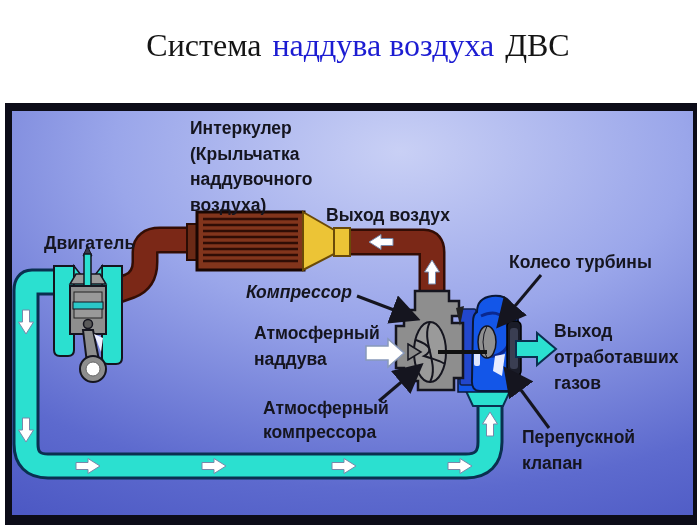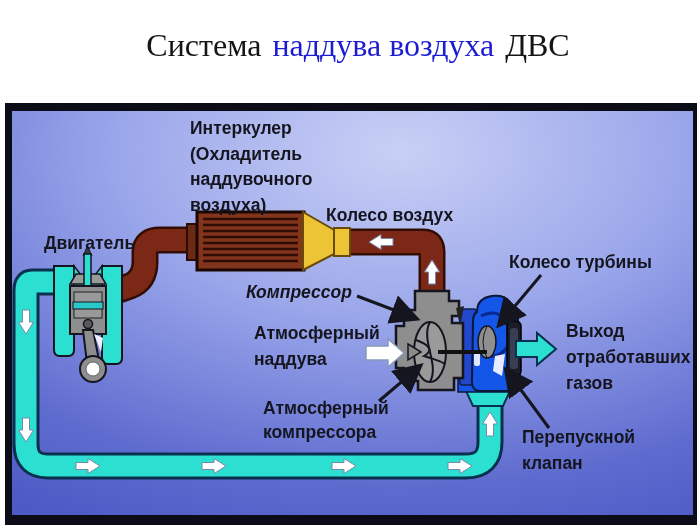--- a/index.html
+++ b/index.html
@@ -144,44 +144,44 @@
     <g stroke="#15151f" stroke-width="3">
       <line x1="357" y1="296" x2="415" y2="318" marker-end="url(#ah)"></line>
       <line x1="541" y1="275" x2="500" y2="324" marker-end="url(#ah)"></line>
       <line x1="379" y1="401" x2="419" y2="367" marker-end="url(#ah)"></line>
       <line x1="549" y1="428" x2="507" y2="371" marker-end="url(#ah)"></line>
     </g>
   </svg>
 
   <div class="lbl" style="left:190px;top:116px;">
     <div>Интеркулер</div>
-    <div>(Охладитель</div>
+    <div>(Крыльчатка</div>
     <div>наддувочного</div>
     <div>воздуха)</div>
   </div>
 
-  <div class="lbl" style="left:326px;top:203px;">Колесо воздух</div>
+  <div class="lbl" style="left:326px;top:203px;">Выход воздух</div>
 
   <div class="lbl" style="left:44px;top:231px;">Двигатель</div>
 
   <div class="lbl" style="left:246px;top:280px;font-style:italic;">Компрессор</div>
 
   <div class="lbl lh26" style="left:254px;top:320px;">
     <div>Атмосферный</div>
     <div>наддува</div>
   </div>
 
   <div class="lbl lh24" style="left:263px;top:396px;">
     <div>Атмосферный</div>
     <div>компрессора</div>
   </div>
 
   <div class="lbl" style="left:509px;top:250px;">Колесо турбины</div>
 
-  <div class="lbl lh26" style="left:566px;top:318px;">
+  <div class="lbl lh26" style="left:554px;top:318px;">
     <div>Выход</div>
     <div>отработавших</div>
     <div>газов</div>
   </div>
 
   <div class="lbl lh26" style="left:522px;top:424px;">
     <div>Перепускной</div>
     <div>клапан</div>
   </div>
 

